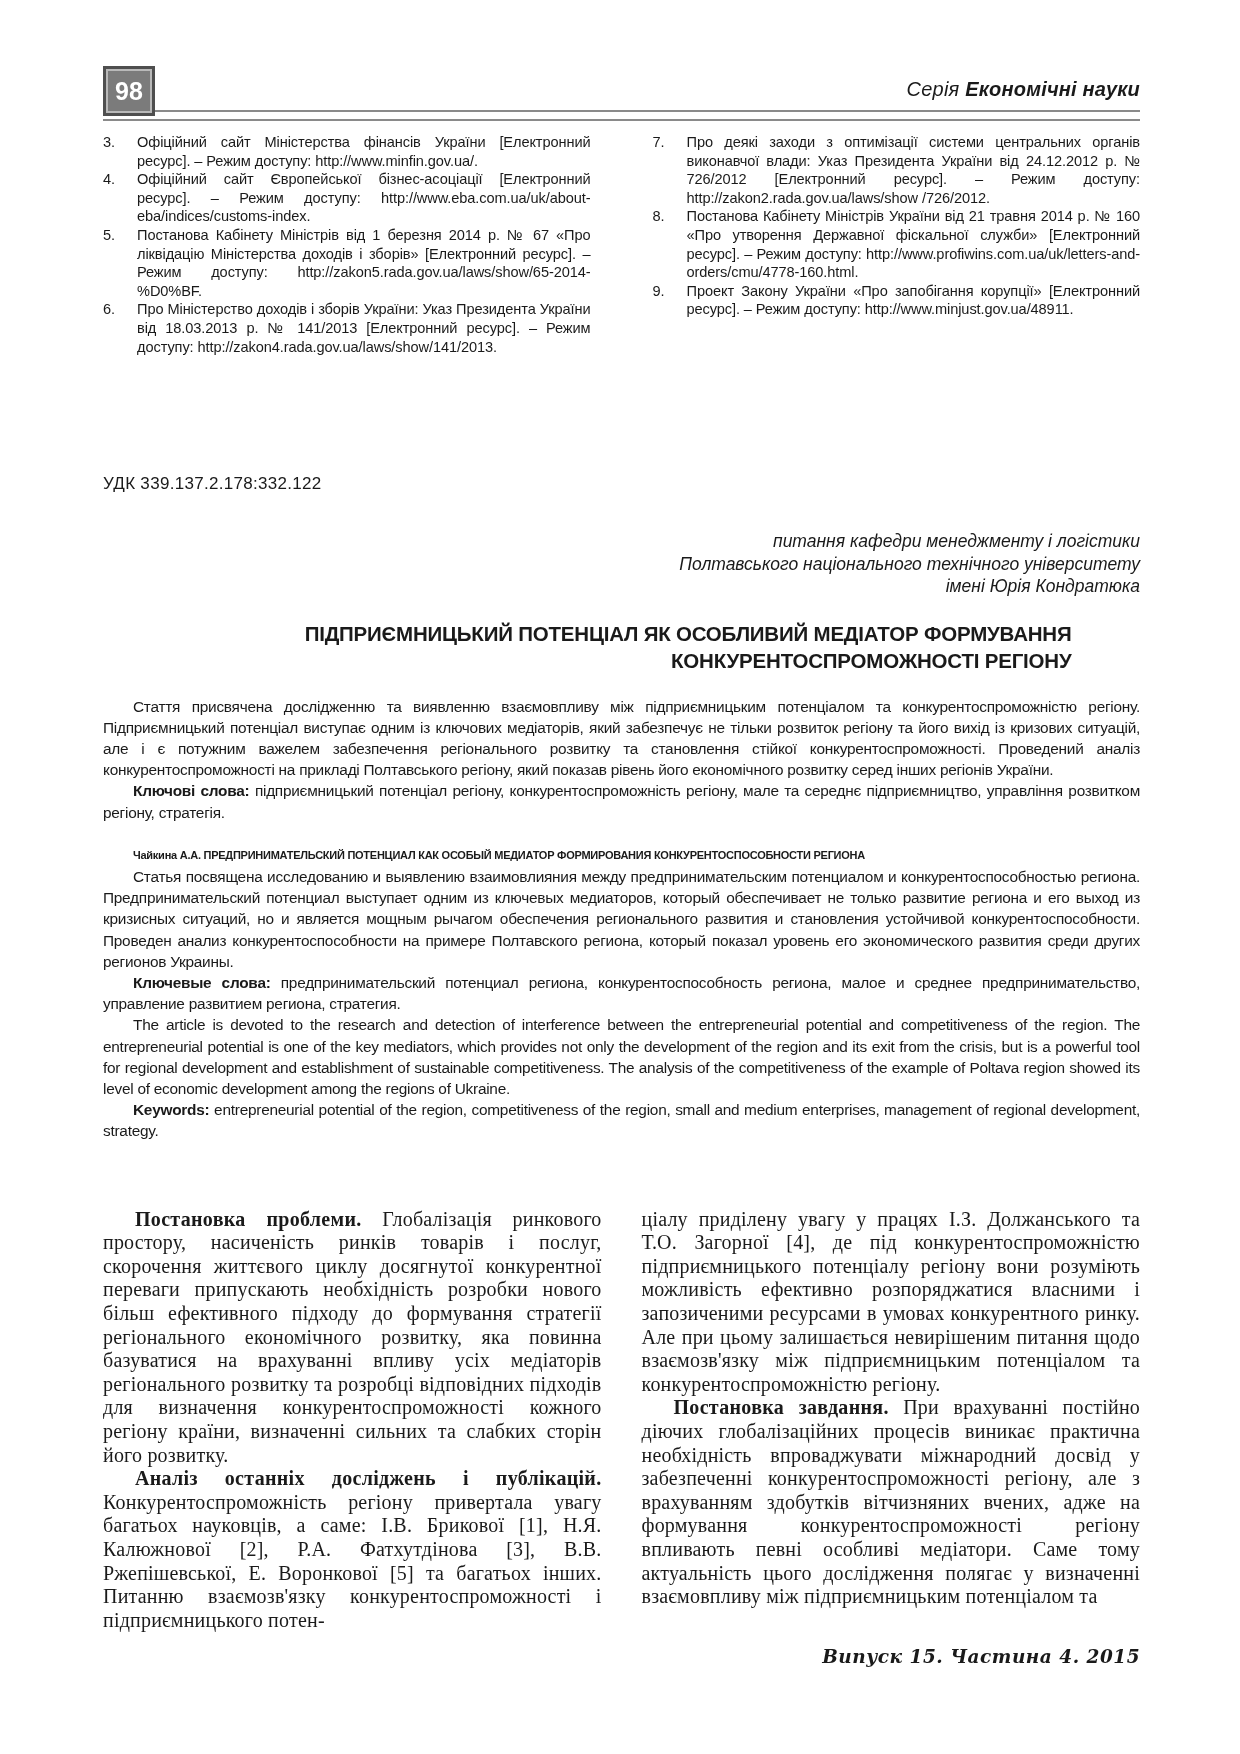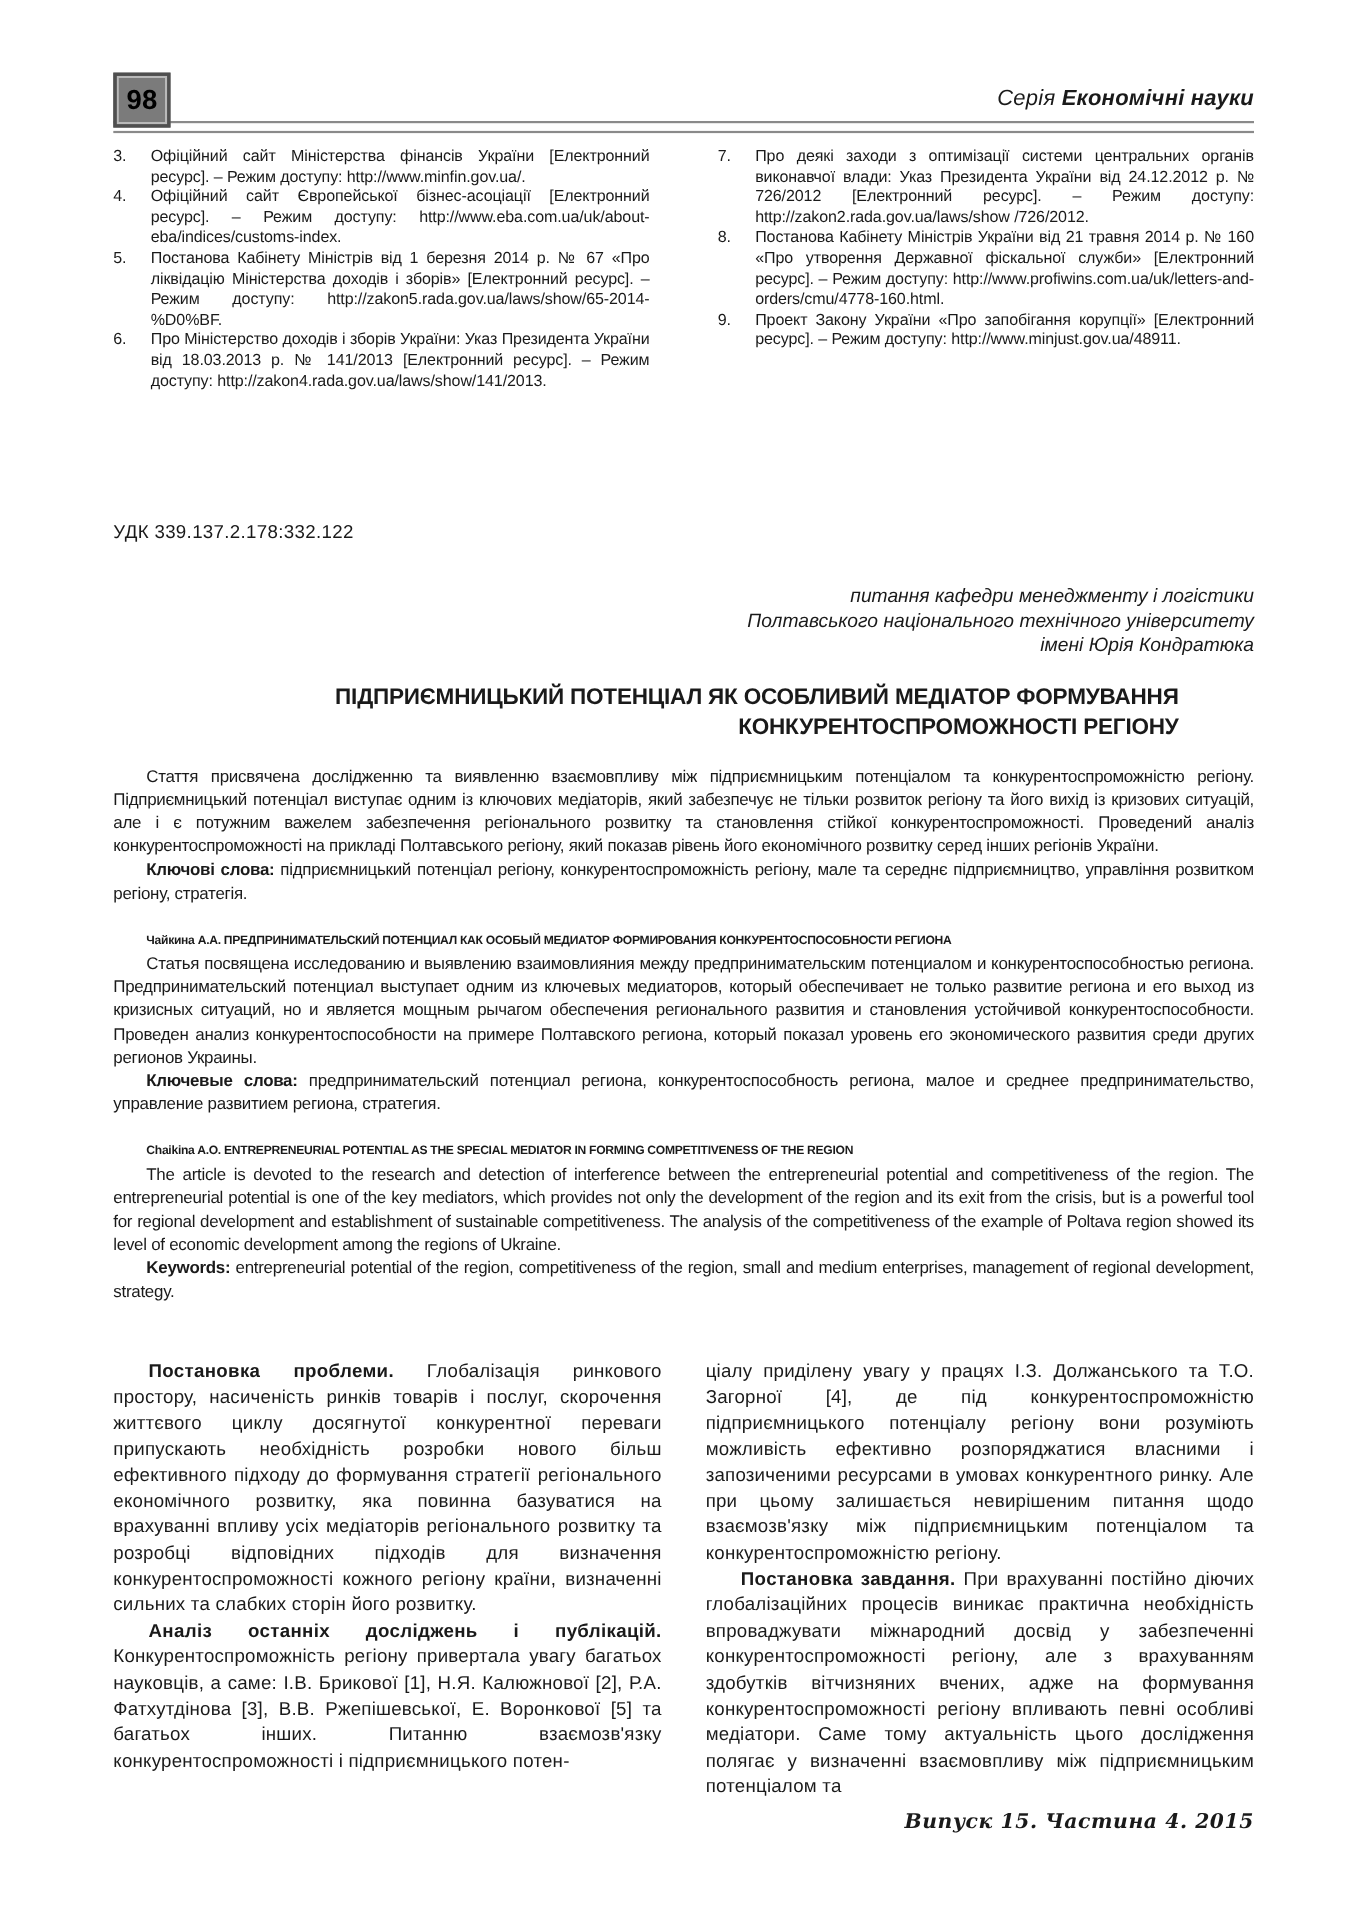--- a/index.html
+++ b/index.html
@@ -17,21 +17,21 @@
 
   
   .runhead{position:relative;height:118px;}
   .pagenum-box{
     position:absolute;left:0;top:66px;
     width:46px;height:44px;
     background:#7b7b7b;
     border:3px solid #4f4f4f;
     box-shadow:inset 0 0 0 2px #b9b9b9;
     display:flex;align-items:center;justify-content:center;
-    color:#000000;font-size:25px;font-weight:bold;
+    color:#ffffff;font-size:25px;font-weight:bold;
     z-index:2;
   }
   .series{
     position:absolute;right:0;top:78px;
     font-size:20px;font-style:italic;
     letter-spacing:.2px;
   }
   .series b{font-style:italic;}
   .double-rule{
     position:absolute;left:0;right:0;top:110px;
@@ -58,21 +58,21 @@
   }
 
   
   .abstract{margin-top:22px;font-size:15.4px;line-height:21.2px;letter-spacing:-0.25px;text-align:justify;}
   .abstract p{margin:0;text-indent:30px;}
   .abstract .kw{margin-top:0;}
   .abs-heading{font-weight:bold;text-indent:30px;text-align:justify;margin:22px 0 0 0;font-size:11px;line-height:21.2px;letter-spacing:-0.25px;}
 
   
   .body-cols{display:flex;gap:40px;margin-top:50px;}
-  .body-col{flex:1;font-family:Liberation Sans, sans-serif;font-size:17px;line-height:23.6px;text-align:justify;letter-spacing:.2px;}
+  .body-col{flex:1;font-family:Liberation Serif, serif;font-size:20px;line-height:23.6px;text-align:justify;letter-spacing:.2px;margin-top:16px;}
   .body-col p{margin:0;text-indent:32px;}
   .body-col p.noindent{text-indent:0;}
   .body-col b{letter-spacing:.3px;}
 
   
   .footer{
     position:absolute;right:100px;top:1646px;
     font-family:"DejaVu Serif","Liberation Serif",serif;
     font-style:italic;font-weight:bold;font-size:18.5px;letter-spacing:.5px;
   }
@@ -140,21 +140,20 @@
       <p>Стаття присвячена дослідженню та виявленню взаємовпливу між підприємницьким потенціалом та конкурентоспроможністю регіону. Підприємницький потенціал виступає одним із ключових медіаторів, який забезпечує не тільки розвиток регіону та його вихід із кризових ситуацій, але і є потужним важелем забезпечення регіонального розвитку та становлення стійкої конкурентоспроможності. Проведений аналіз конкурентоспроможності на прикладі Полтавського регіону, який показав рівень його економічного розвитку серед інших регіонів України.</p>
       <p class="kw"><b>Ключові слова:</b><span> підприємницький потенціал регіону, конкурентоспроможність регіону, мале та середнє підприємництво, управління розвитком регіону, стратегія.</span></p>
     </div>
 
     <p class="abs-heading">Чайкина А.А. ПРЕДПРИНИМАТЕЛЬСКИЙ ПОТЕНЦИАЛ КАК ОСОБЫЙ МЕДИАТОР ФОРМИРОВАНИЯ КОНКУРЕНТОСПОСОБНОСТИ РЕГИОНА</p>
     <div class="abstract" style="margin-top:0;">
       <p>Статья посвящена исследованию и выявлению взаимовлияния между предпринимательским потенциалом и конкурентоспособностью региона. Предпринимательский потенциал выступает одним из ключевых медиаторов, который обеспечивает не только развитие региона и его выход из кризисных ситуаций, но и является мощным рычагом обеспечения регионального развития и становления устойчивой конкурентоспособности. Проведен анализ конкурентоспособности на примере Полтавского региона, который показал уровень его экономического развития среди других регионов Украины.</p>
       <p class="kw"><b>Ключевые слова:</b><span> предпринимательский потенциал региона, конкурентоспособность региона, малое и среднее предпринимательство, управление развитием региона, стратегия.</span></p>
     </div>
 
-    <p class="abs-heading">Chaikina A.O. ENTREPRENEURIAL POTENTIAL AS THE SPECIAL MEDIATOR IN FORMING COMPETITIVENESS OF THE REGION</p>
     <div class="abstract" style="margin-top:0;">
       <p>The article is devoted to the research and detection of interference between the entrepreneurial potential and competitiveness of the region. The entrepreneurial potential is one of the key mediators, which provides not only the development of the region and its exit from the crisis, but is a powerful tool for regional development and establishment of sustainable competitiveness. The analysis of the competitiveness of the example of Poltava region showed its level of economic development among the regions of Ukraine.</p>
       <p class="kw"><b>Keywords:</b><span> entrepreneurial potential of the region, competitiveness of the region, small and medium enterprises, management of regional development, strategy.</span></p>
     </div>
 
     <div class="body-cols">
       <div class="body-col">
         <p><b>Постановка проблеми.</b><span> Глобалізація ринкового простору, насиченість ринків товарів і послуг, скорочення життєвого циклу досягнутої конкурентної переваги припускають необхідність розробки нового більш ефективного підходу до формування стратегії регіонального економічного розвитку, яка повинна базуватися на врахуванні впливу усіх медіаторів регіонального розвитку та розробці відповідних підходів для визначення конкурентоспроможності кожного регіону країни, визначенні сильних та слабких сторін його розвитку.</span></p>
         <p><b>Аналіз останніх досліджень і публікацій.</b><span> Конкурентоспроможність регіону привертала увагу багатьох науковців, а саме: І.В. Брикової [1], Н.Я. Калюжнової [2], Р.А. Фатхутдінова [3], В.В. Ржепішевської, Е. Воронкової [5] та багатьох інших. Питанню взаємозв'язку конкурентоспроможності і підприємницького потен-</span></p>
       </div>

